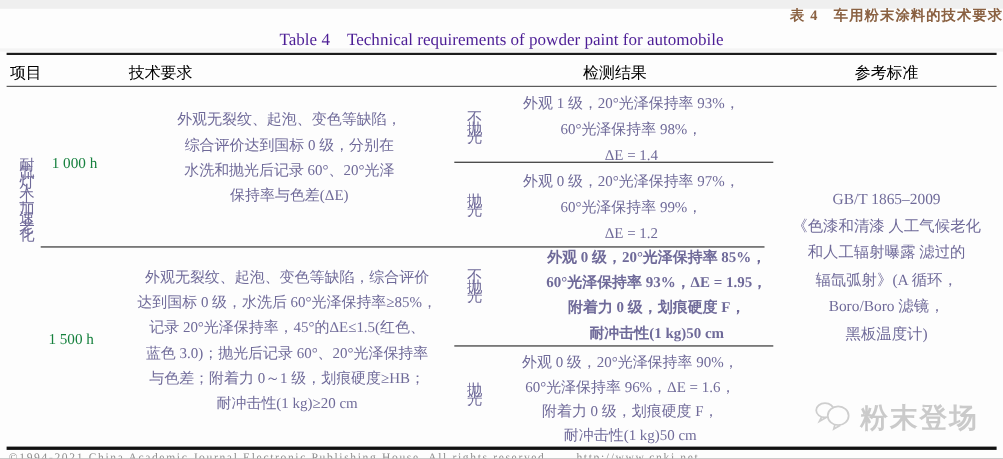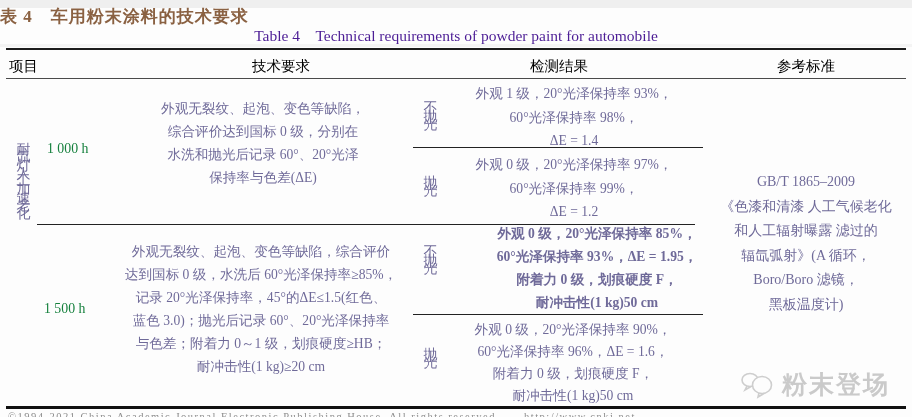--- a/index.html
+++ b/index.html
@@ -5,42 +5,42 @@
   html,body{margin:0;padding:0;background:#888;}
   #screen{
     position:relative;width:912px;height:417px;margin:0 auto;
     background:#fdfdfd;overflow:hidden;
     font-family:"Liberation Serif","DejaVu Serif",serif;
     color:#6f6a99;
   }
   .abs{position:absolute;}
   .band{background:#efefef;left:0;width:912px;}
   .title-zh{
-    top:5px;left:0;width:912px;text-align:left;
-    font-size:17px;font-weight:bold;color:#8a6142;letter-spacing:1px;
+    top:5px;left:0;width:912px;text-align:right;
+    font-size:13px;font-weight:bold;color:#8a6142;letter-spacing:1px;
   }
   .title-en{
     top:26px;left:0;width:912px;text-align:center;
     font-size:15.5px;font-weight:normal;color:#4c1d95;
   }
   .rule{background:#1c1c1c;}
   .rule-thin{background:#4a4a4a;}
   .th{font-size:14.5px;color:#000000;}
   .cell{
     font-size:13.6px;line-height:23px;text-align:center;
     white-space:pre-line;color:#6f6a99;
   }
   .vertical{
     writing-mode:vertical-rl;text-orientation:upright;
     font-size:14px;color:#6f6a99;line-height:18px;letter-spacing:8px;
   }
   .duration{font-size:13.8px;color:#15803d;white-space:nowrap;}
   .watermark{
     top:357px;left:740px;width:170px;height:44px;
-    display:flex;align-items:flex-end;gap:6px;
+    display:flex;align-items:center;gap:6px;
   }
   .watermark-text{
     font-size:25px;font-weight:bold;color:#cacaca;letter-spacing:2px;
     font-family:"Liberation Sans","DejaVu Sans",sans-serif;
   }
   .footer-clip{
     top:411px;left:8px;width:896px;height:6px;overflow:hidden;
   }
   .footer-clip span{
     display:block;font-size:10.5px;line-height:11px;color:#8d8d8d;
@@ -55,21 +55,21 @@
 
   <div class="abs band" style="top:0;height:8px;"></div>
   <div class="abs band" style="top:44px;height:3px;background:#f4f4f4;"></div>
 
   <div class="abs title-zh">表 4　车用粉末涂料的技术要求</div>
   <div class="abs title-en">Table 4　Technical requirements of powder paint for automobile</div>
 
   <div class="abs rule" style="left:6px;top:48px;width:900px;height:2px;"></div>
 
   <div class="abs th" style="left:9px;top:57px;">项目</div>
-  <div class="abs th" style="left:131px;top:57px;width:300px;text-align:center;">技术要求</div>
+  <div class="abs th" style="left:117px;top:57px;width:300px;">技术要求</div>
   <div class="abs th" style="left:415px;top:57px;width:288px;text-align:center;">检测结果</div>
   <div class="abs th" style="left:703px;top:57px;width:206px;text-align:center;">参考标准</div>
 
   <div class="abs rule-thin" style="left:6px;top:78px;width:900px;height:1px;"></div>
 
   <div class="abs vertical" style="left:14px;top:131px;height:230px;">耐氙灯人工加速老化</div>
 
   <div class="abs duration" style="left:47px;top:141px;">1 000 h</div>
 
   <div class="abs cell" style="left:112px;top:97px;width:302px;">外观无裂纹、起泡、变色等缺陷，

